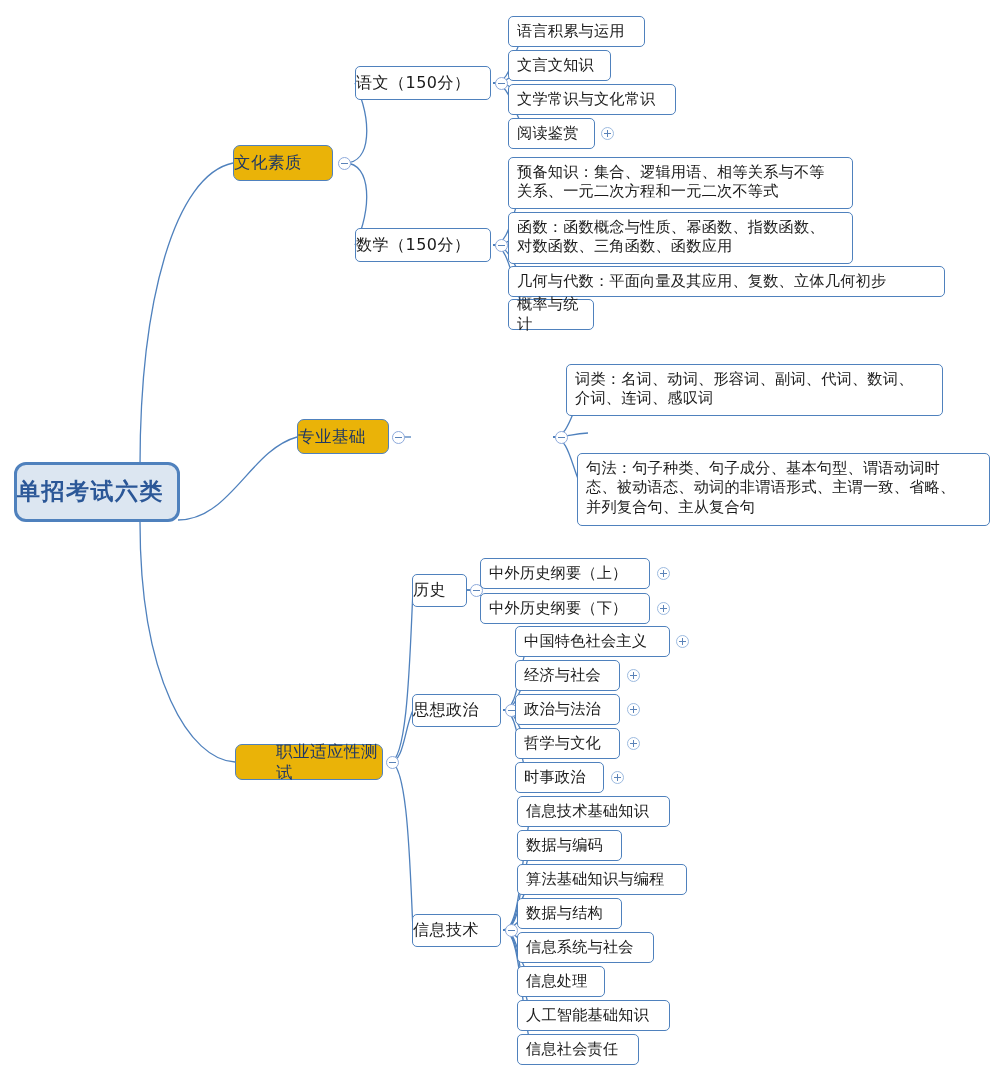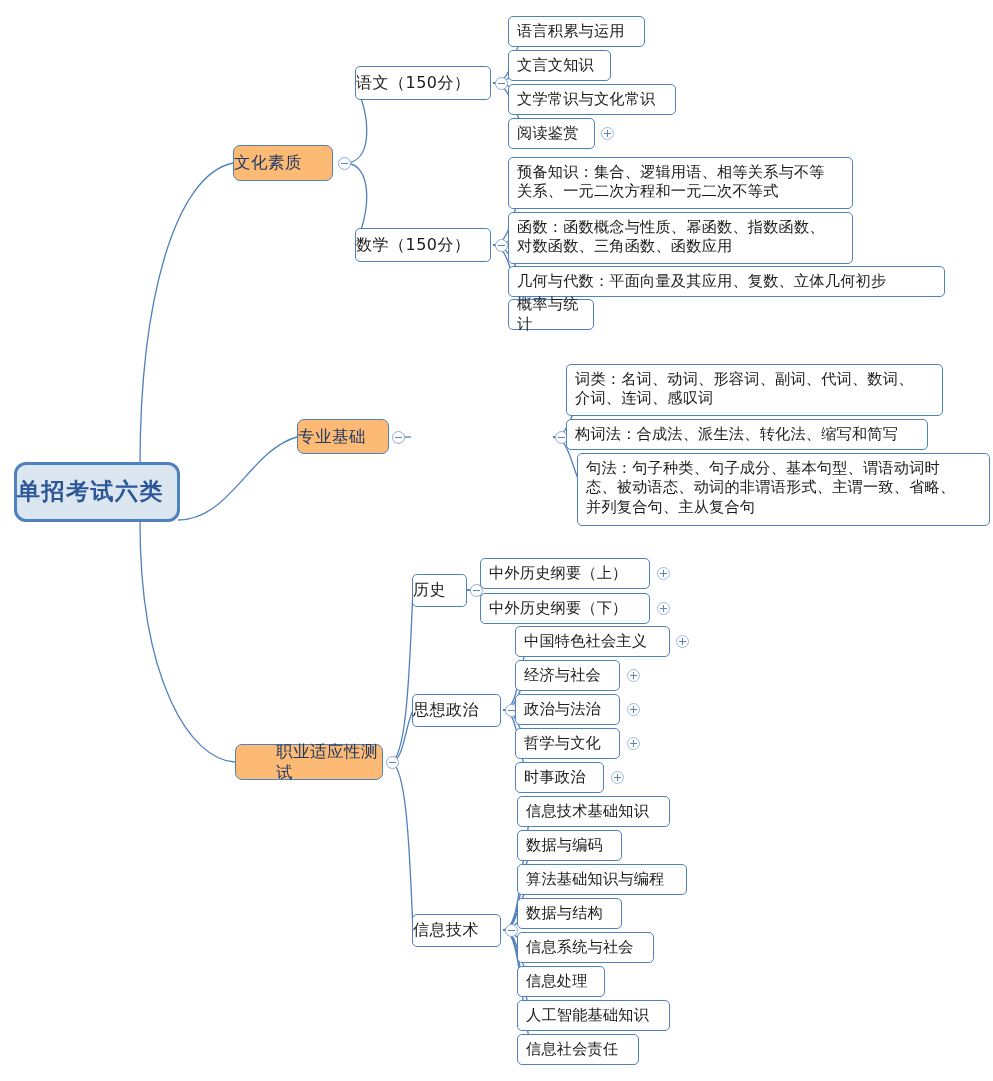--- a/index.html
+++ b/index.html
@@ -13,21 +13,21 @@
         background:#ffffff;border:1.4px solid #4f81bd;border-radius:5px;
         color:#262626;line-height:1.28;white-space:pre-line;}
   .node .txt{display:block;width:100%;}
 
   
   .root{background:#dce6f1;border:3px solid #4f81bd;border-radius:12px;
         justify-content:center;color:#2b5797;font-weight:bold;font-size:23px;
         letter-spacing:1.5px;}
 
   
-  .lvl1{background:#fdba74;border:1.6px solid #4f81bd;border-radius:7px;
+  .lvl1{background:#eab308;border:1.6px solid #4f81bd;border-radius:7px;
         justify-content:center;font-size:16.5px;color:#1f3864;letter-spacing:.5px;}
 
   
   .lvl2{background:#ffffff;border:1.5px solid #4f81bd;border-radius:5px;
         justify-content:center;font-size:16px;color:#1a1a1a;letter-spacing:.5px;}
 
   
   .leaf{background:#ffffff;border:1.5px solid #4f81bd;border-radius:5px;
         font-size:15.2px;padding:12px 8px;color:#1a1a1a;}
   .leaf.multi{align-items:flex-start;padding-top:5px;}
@@ -190,23 +190,20 @@
     <span class="txt">几何与代数：平面向量及其应用、复数、立体几何初步</span>
   </div>
   <div class="node leaf" style="left:508px;top:299px;width:86px;height:31px;">
     <span class="txt">概率与统计</span>
   </div>
 
   <div class="node leaf multi" style="left:566px;top:364px;width:377px;height:52px;">
     <span class="txt">词类：名词、动词、形容词、副词、代词、数词、
 介词、连词、感叹词</span>
   </div>
-  <div class="node leaf" style="left:566px;top:419px;width:362px;height:31px;">
-    <span class="txt">构词法：合成法、派生法、转化法、缩写和简写</span>
-  </div>
   <div class="node leaf multi" style="left:566px;top:453px;width:413px;height:73px;margin-left:11px;">
     <span class="txt">句法：句子种类、句子成分、基本句型、谓语动词时
 态、被动语态、动词的非谓语形式、主谓一致、省略、
 并列复合句、主从复合句</span>
   </div>
 
   <div class="node leaf" style="left:480px;top:558px;width:170px;height:31px;">
     <span class="txt">中外历史纲要（上）</span>
   </div>
   <div class="tog plus" style="left:657px;top:567px;">

